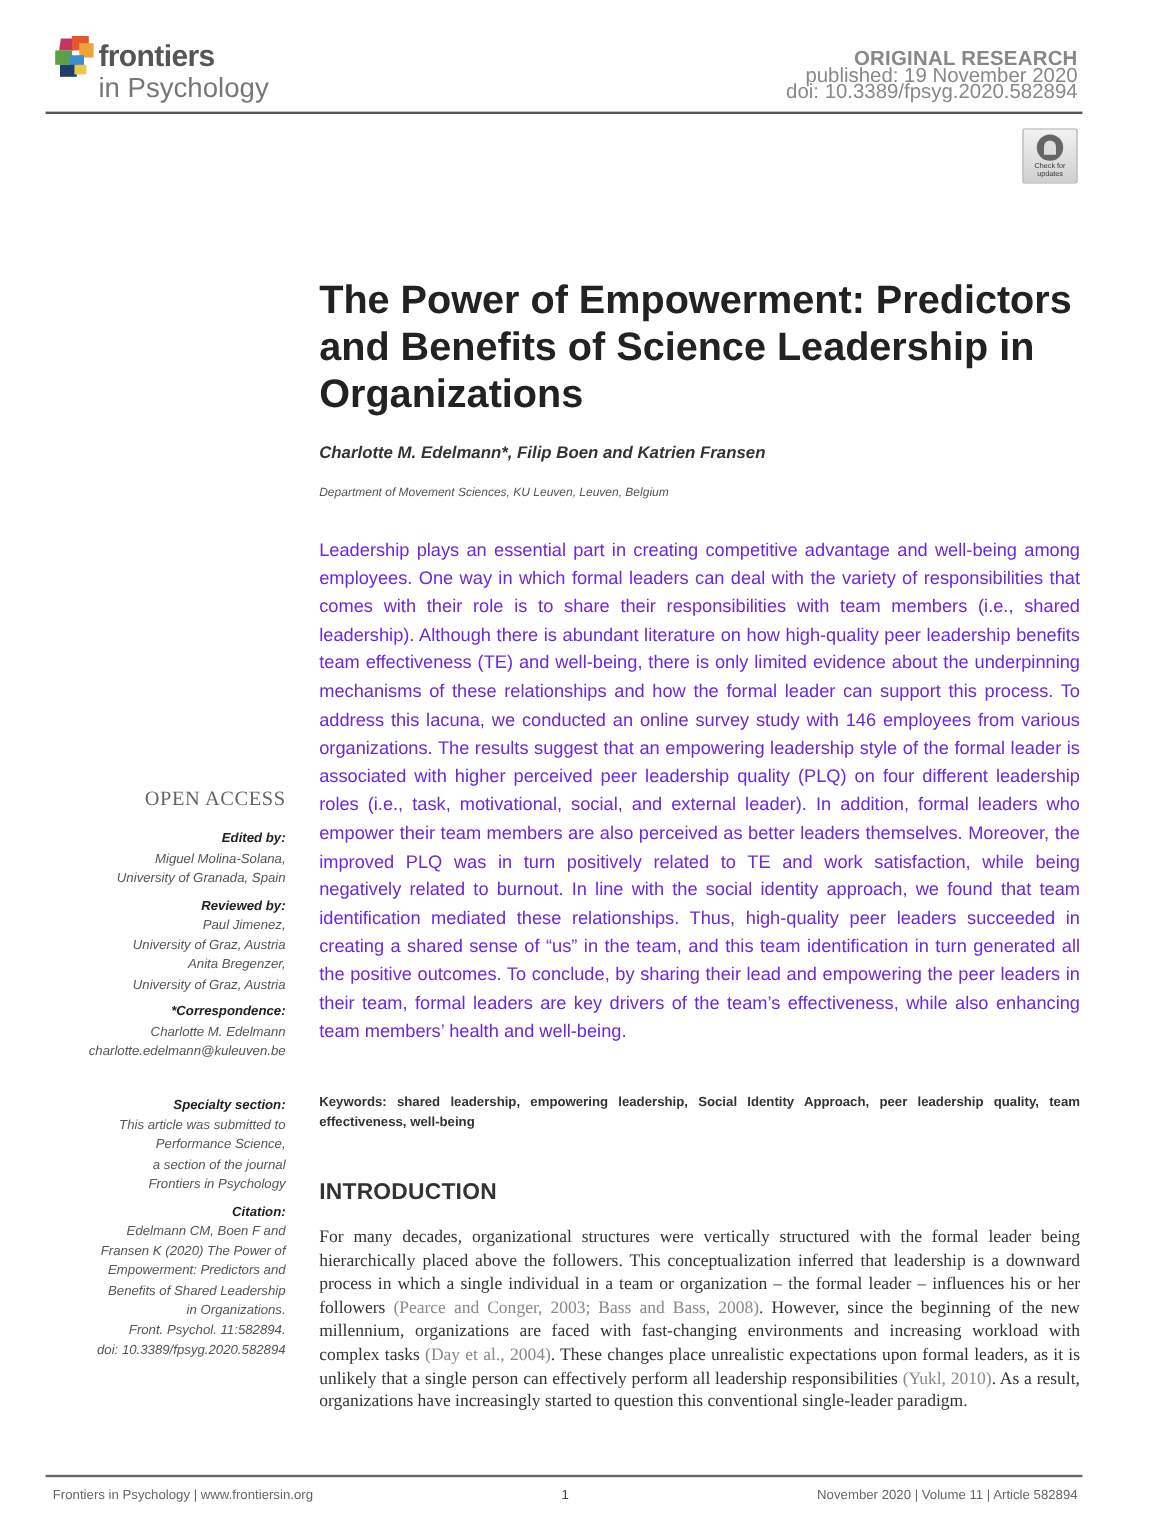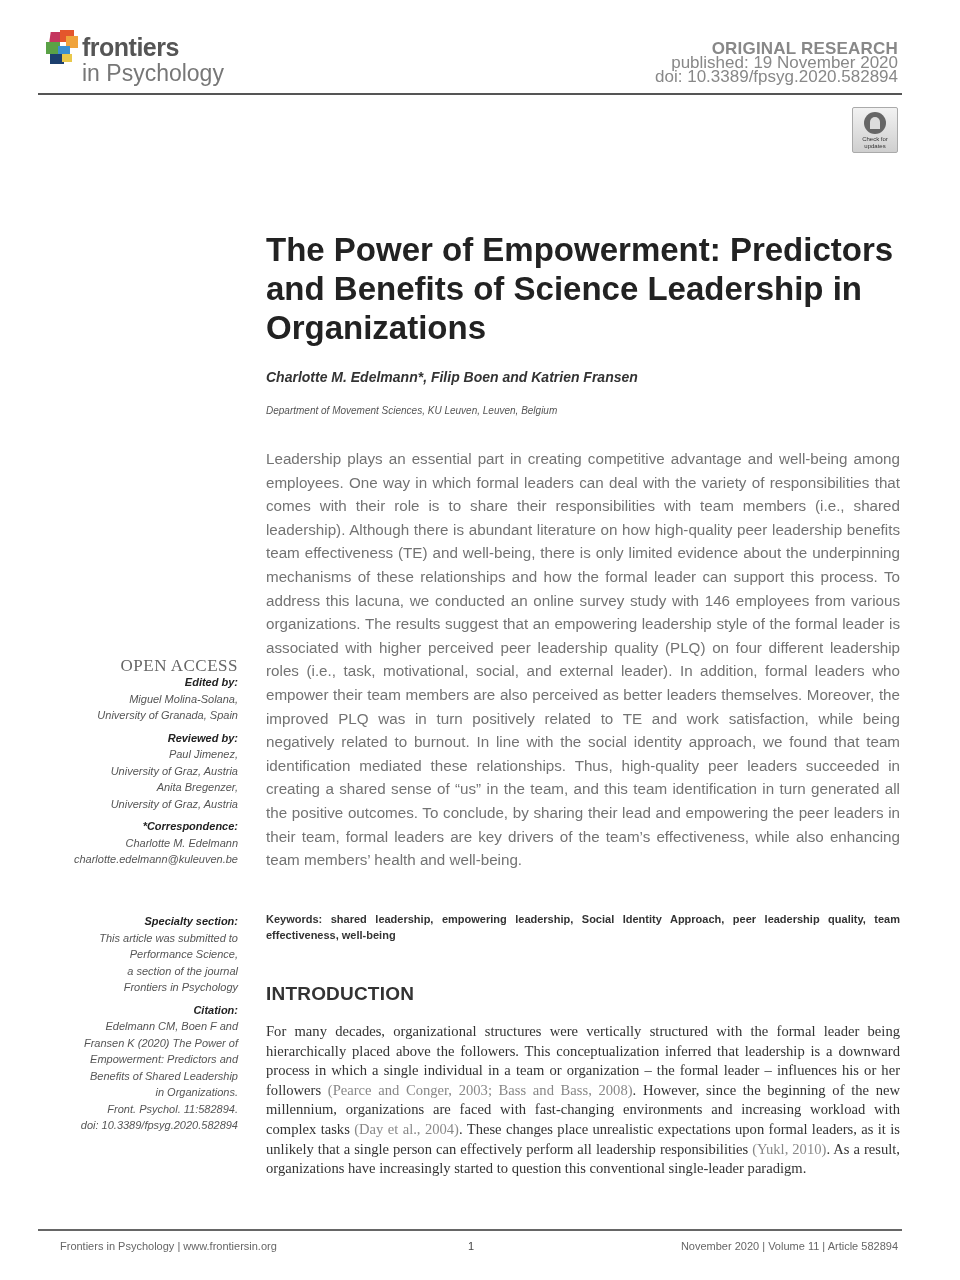--- a/index.html
+++ b/index.html
@@ -21,39 +21,39 @@
   .check-badge .circle { position:absolute; left:11px; top:4px; width:22px; height:22px; border-radius:50%; background:#666; }
   .check-badge .circle::after { content:""; position:absolute; left:6px; top:5px; width:10px; height:12px; background:#ddd; border-radius:5px 5px 0 0; }
   .check-badge .lbl { position:absolute; left:0; top:28px; width:44px; text-align:center; font-size:6px; line-height:7px; color:#333; }
 
   
   .title { left:266px; top:230px; width:640px; font-size:33px; font-weight:bold; line-height:39px; color:#222; }
   .authors { left:266px; top:369px; font-size:14px; font-style:italic; font-weight:bold; color:#333; }
   .affil { left:266px; top:405px; font-size:10px; font-style:italic; color:#555; }
 
   
-  .abstract { left:266px; top:447px; width:634px; font-size:15.2px; line-height:23.6px; color:#737373; text-align:justify; }
+  .abstract { left:266px; top:447px; width:634px; font-size:15.2px; line-height:23.6px; color:#6d28d9; text-align:justify; }
   .keywords { left:266px; top:911px; width:634px; font-size:11px; line-height:16px; font-weight:bold; color:#333; text-align:justify; }
 
   
   .intro-heading { left:266px; top:983px; font-size:19px; font-weight:bold; color:#333; letter-spacing:0.2px; }
   .intro-body { left:266px; top:1022px; width:634px; font-family:"Liberation Serif", serif; font-size:14.6px; line-height:19.6px; color:#333; text-align:justify; }
   .intro-body .cite { color:#888; }
 
   
   .sidebar { left:60px; width:178px; text-align:right; font-size:11px; line-height:16.5px; color:#555; }
   .open-access { right:722px; top:656px; font-family:"Liberation Serif", serif; font-size:17px; color:#666; letter-spacing:0.5px; }
   .sb-head { font-weight:bold; font-style:italic; color:#222; }
   .sb-it { font-style:italic; }
   .sb-block { margin-bottom:6px; }
   .sb-line { display:block; }
 
   
   .footer-rule { left:38px; top:1229px; width:864px; height:2px; background:#666; }
-  .footer-left { left:60px; top:1240px; font-size:11px; color:#666; }
+  .footer-left { left:44px; top:1240px; font-size:11px; color:#666; }
   .footer-center { left:468px; top:1240px; font-size:11px; color:#444; }
   .footer-right { right:62px; top:1240px; font-size:11px; color:#666; text-align:right;margin-left:20px; }
 </style>
 </head>
 <body>
 
 <div class="abs logo">
   <div class="logo-mark">
     <span style="left:6px;top:4px;width:12px;height:10px;background:#c4365f;transform:skew(-8deg);"></span>
     <span style="left:16px;top:2px;width:14px;height:12px;background:#e4562c;"></span>
@@ -86,21 +86,21 @@
 <p class="abs abstract" style="margin:0;">Leadership plays an essential part in creating competitive advantage and well-being among employees. One way in which formal leaders can deal with the variety of responsibilities that comes with their role is to share their responsibilities with team members (i.e., shared leadership). Although there is abundant literature on how high-quality peer leadership benefits team effectiveness (TE) and well-being, there is only limited evidence about the underpinning mechanisms of these relationships and how the formal leader can support this process. To address this lacuna, we conducted an online survey study with 146 employees from various organizations. The results suggest that an empowering leadership style of the formal leader is associated with higher perceived peer leadership quality (PLQ) on four different leadership roles (i.e., task, motivational, social, and external leader). In addition, formal leaders who empower their team members are also perceived as better leaders themselves. Moreover, the improved PLQ was in turn positively related to TE and work satisfaction, while being negatively related to burnout. In line with the social identity approach, we found that team identification mediated these relationships. Thus, high-quality peer leaders succeeded in creating a shared sense of “us” in the team, and this team identification in turn generated all the positive outcomes. To conclude, by sharing their lead and empowering the peer leaders in their team, formal leaders are key drivers of the team’s effectiveness, while also enhancing team members’ health and well-being.</p>
 <p class="abs keywords" style="margin:0;">Keywords: shared leadership, empowering leadership, Social Identity Approach, peer leadership quality, team effectiveness, well-being</p>
 
 <h2 class="abs intro-heading" style="margin:0;">INTRODUCTION</h2>
 <p class="abs intro-body" style="margin:0;">
   <span>For many decades, organizational structures were vertically structured with the formal leader being hierarchically placed above the followers. This conceptualization inferred that leadership is a downward process in which a single individual in a team or organization – the formal leader – influences his or her followers </span><span class="cite">(Pearce and Conger, 2003; Bass and Bass, 2008)</span><span>. However, since the beginning of the new millennium, organizations are faced with fast-changing environments and increasing workload with complex tasks </span><span class="cite">(Day et al., 2004)</span><span>. These changes place unrealistic expectations upon formal leaders, as it is unlikely that a single person can effectively perform all leadership responsibilities </span><span class="cite">(Yukl, 2010)</span><span>. As a result, organizations have increasingly started to question this conventional single-leader paradigm.</span>
 </p>
 
 <div class="abs open-access">OPEN ACCESS</div>
 
-<div class="abs sidebar" style="top:674px;">
+<div class="abs sidebar" style="top:691px;">
   <div class="sb-block">
     <span class="sb-line sb-head">Edited by:</span>
     <span class="sb-line sb-it">Miguel Molina-Solana,</span>
     <span class="sb-line sb-it">University of Granada, Spain</span>
   </div>
   <div class="sb-block">
     <span class="sb-line sb-head">Reviewed by:</span>
     <span class="sb-line sb-it">Paul Jimenez,</span>
     <span class="sb-line sb-it">University of Graz, Austria</span>
     <span class="sb-line sb-it">Anita Bregenzer,</span>

